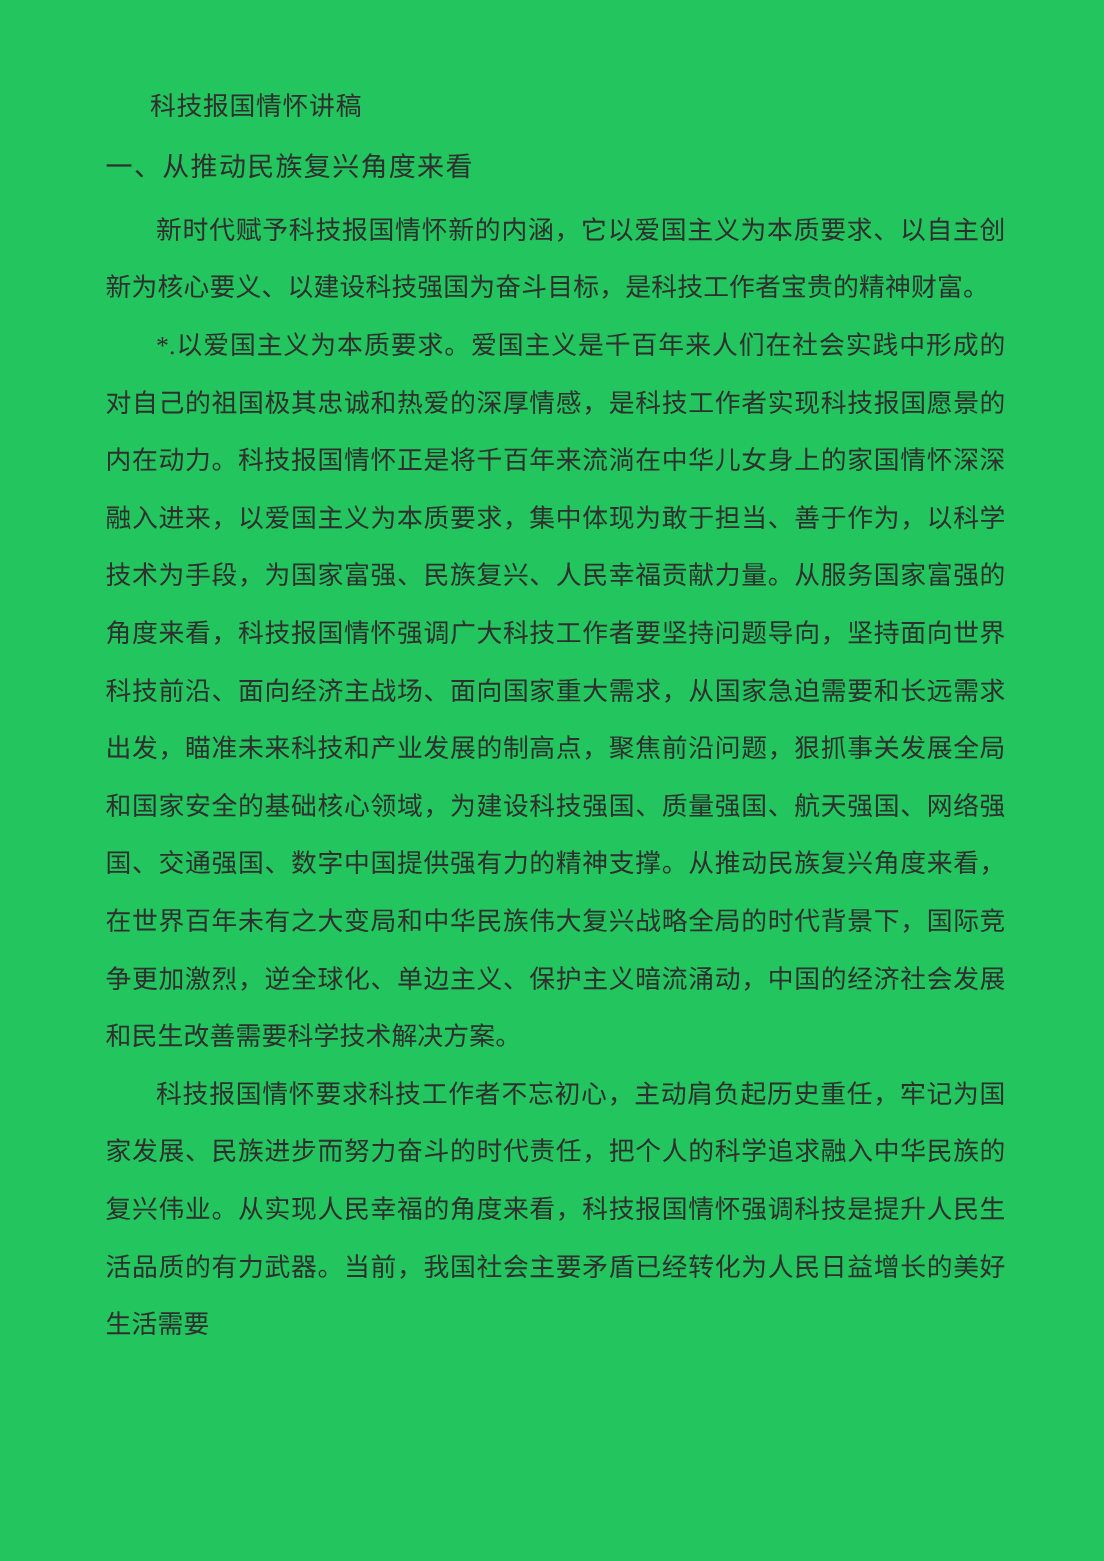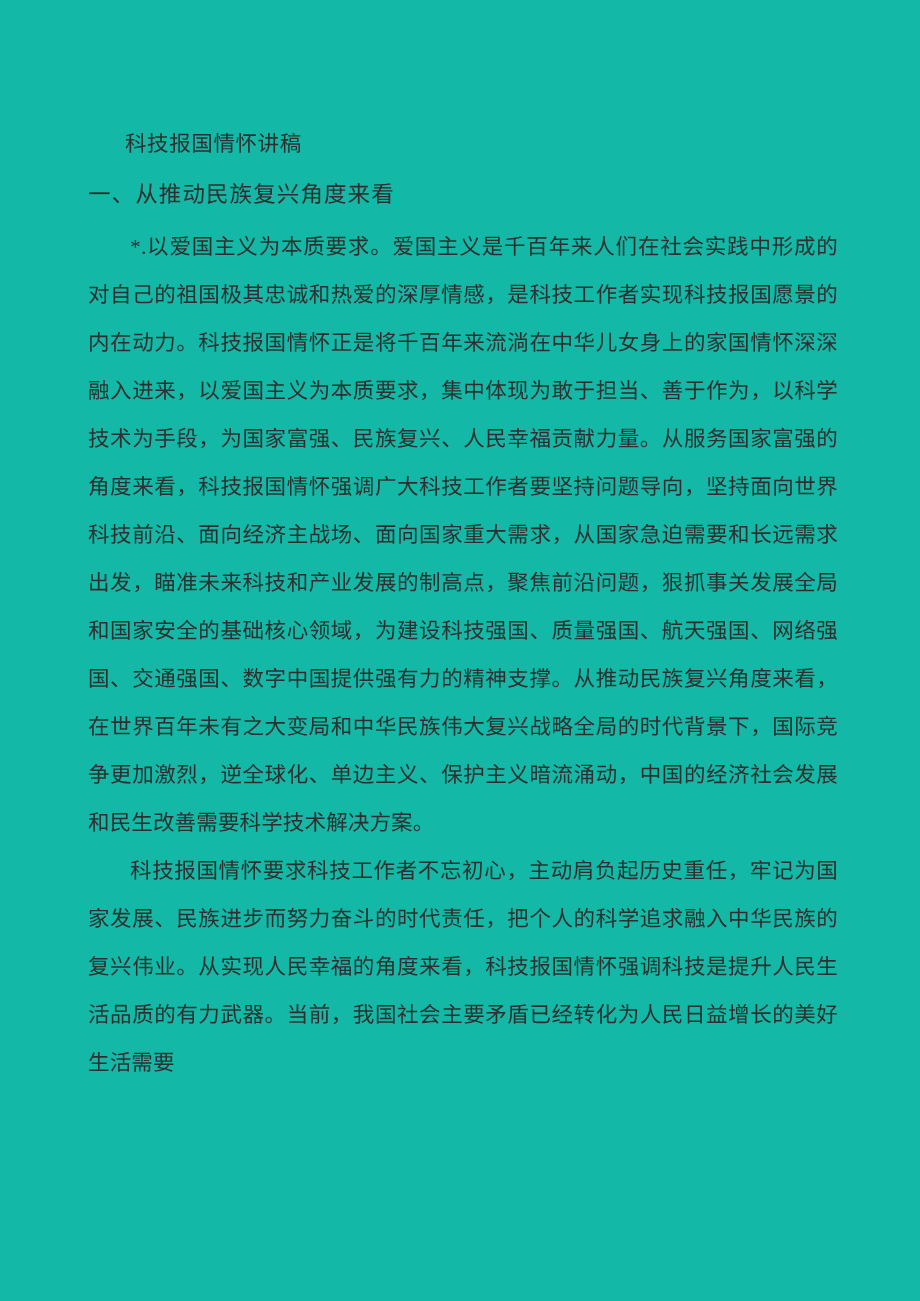--- a/index.html
+++ b/index.html
@@ -13,23 +13,23 @@
     height: 1301px;
     overflow: hidden;
     font-family: "Liberation Serif", "DejaVu Serif", serif;
     color: #2b2b2b;
     -webkit-font-smoothing: antialiased;
   }
   .page {
     position: relative;
     width: 920px;
     height: 1301px;
-    background: #14b8a6;
+    background: #22c55e;
     box-sizing: border-box;
-    padding: 120px 82px 0 88px;
+    padding: 65px 82px 0 88px;
   }
   .doc-body {
     width: 750px;
   }
   
   .doc-title {
     font-size: 21.5px;
     line-height: 48px;
     letter-spacing: 0.6px;
     text-indent: 37px;
@@ -65,19 +65,20 @@
 </head>
 <body>
 
 <div class="page">
   <div class="doc-body">
 
     <div class="doc-title">科技报国情怀讲稿</div>
 
     <div class="section-heading">一、从推动民族复兴角度来看</div>
 
+    <p class="para">新时代赋予科技报国情怀新的内涵，它以爱国主义为本质要求、以自主创新为核心要义、以建设科技强国为奋斗目标，是科技工作者宝贵的精神财富。</p>
 
     <p class="para">*.以爱国主义为本质要求。爱国主义是千百年来人们在社会实践中形成的对自己的祖国极其忠诚和热爱的深厚情感，是科技工作者实现科技报国愿景的内在动力。科技报国情怀正是将千百年来流淌在中华儿女身上的家国情怀深深融入进来，以爱国主义为本质要求，集中体现为敢于担当、善于作为，以科学技术为手段，为国家富强、民族复兴、人民幸福贡献力量。从服务国家富强的角度来看，科技报国情怀强调广大科技工作者要坚持问题导向，坚持面向世界科技前沿、面向经济主战场、面向国家重大需求，从国家急迫需要和长远需求出发，瞄准未来科技和产业发展的制高点，聚焦前沿问题，狠抓事关发展全局和国家安全的基础核心领域，为建设科技强国、质量强国、航天强国、网络强国、交通强国、数字中国提供强有力的精神支撑。从推动民族复兴角度来看，在世界百年未有之大变局和中华民族伟大复兴战略全局的时代背景下，国际竞争更加激烈，逆全球化、单边主义、保护主义暗流涌动，中国的经济社会发展和民生改善需要科学技术解决方案。</p>
 
     <p class="para">科技报国情怀要求科技工作者不忘初心，主动肩负起历史重任，牢记为国家发展、民族进步而努力奋斗的时代责任，把个人的科学追求融入中华民族的复兴伟业。从实现人民幸福的角度来看，科技报国情怀强调科技是提升人民生活品质的有力武器。当前，我国社会主要矛盾已经转化为人民日益增长的美好生活需要</p>
 
   </div>
 </div>
 
 </body></html>

